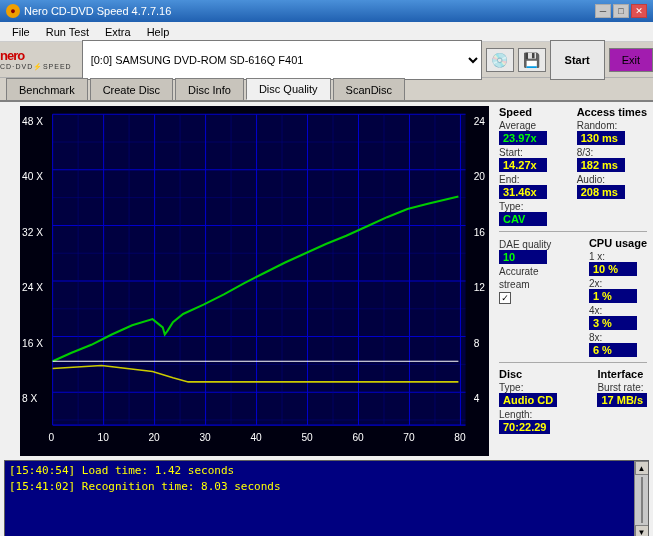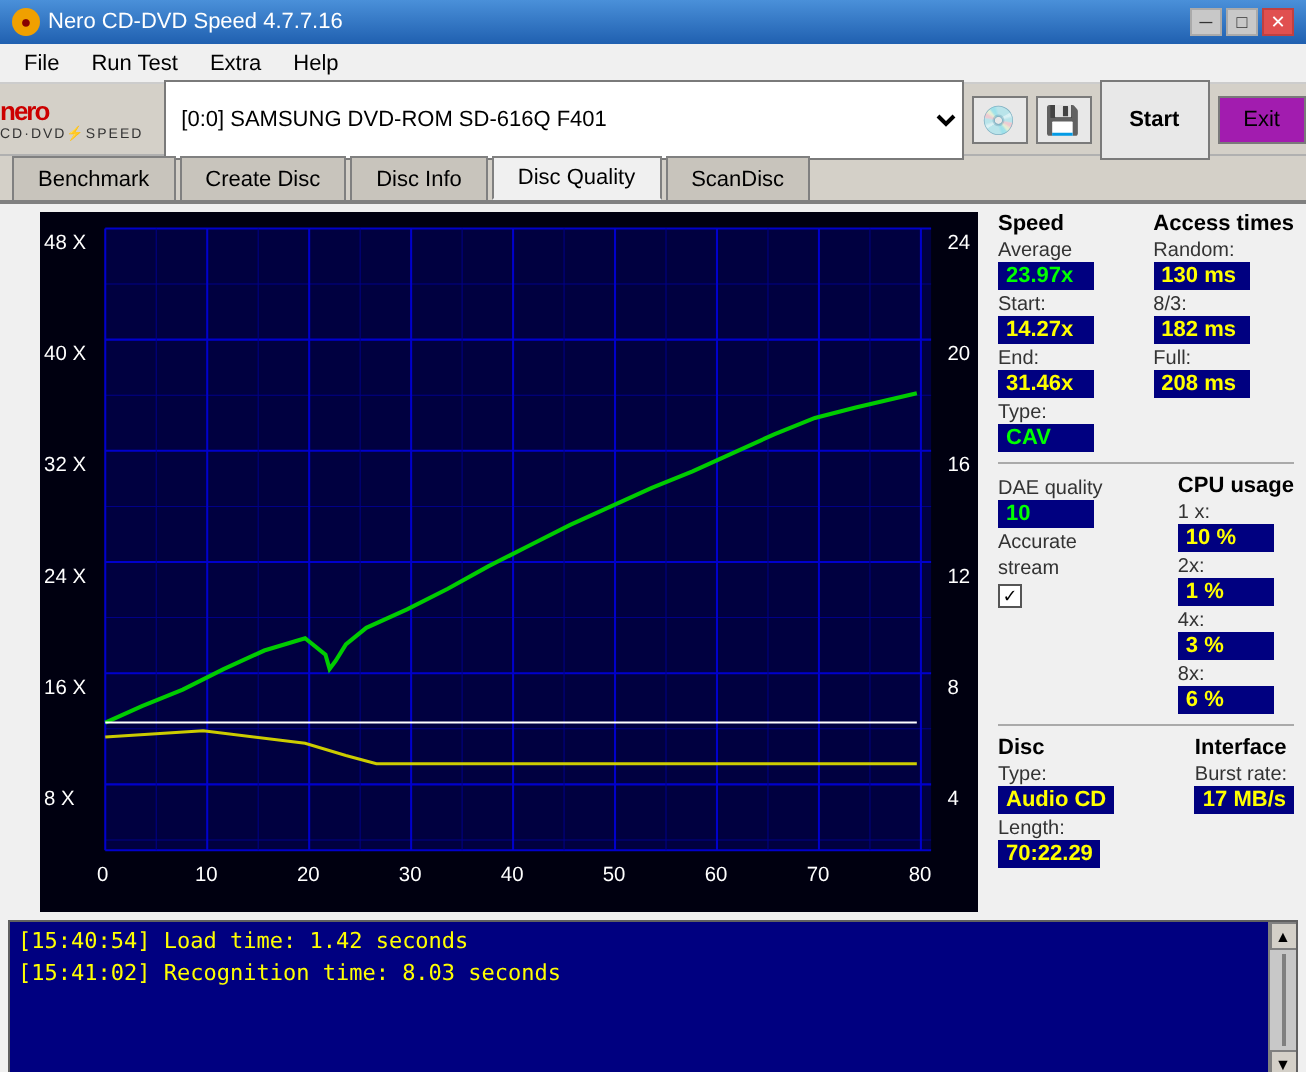--- a/index.html
+++ b/index.html
@@ -298,21 +298,21 @@
           <span class="panel-value-box yellow">31.46x</span>
           <span class="panel-label">Type:</span>
           <span class="panel-value-box">CAV</span>
         </div>
         <div class="panel-col" style="align-items:flex-start;">
           <span class="panel-section-title">Access times</span>
           <span class="panel-label">Random:</span>
           <span class="panel-value-box yellow">130 ms</span>
           <span class="panel-label">8/3:</span>
           <span class="panel-value-box yellow">182 ms</span>
-          <span class="panel-label">Full:</span>
+          <span class="panel-label">Audio:</span>
           <span class="panel-value-box yellow">208 ms</span>
         </div>
       </div>
     </div>
 
     <div class="divider"></div>
 
     <div class="panel-row">
       <div class="panel-col">
         <span class="panel-label">DAE quality</span>

